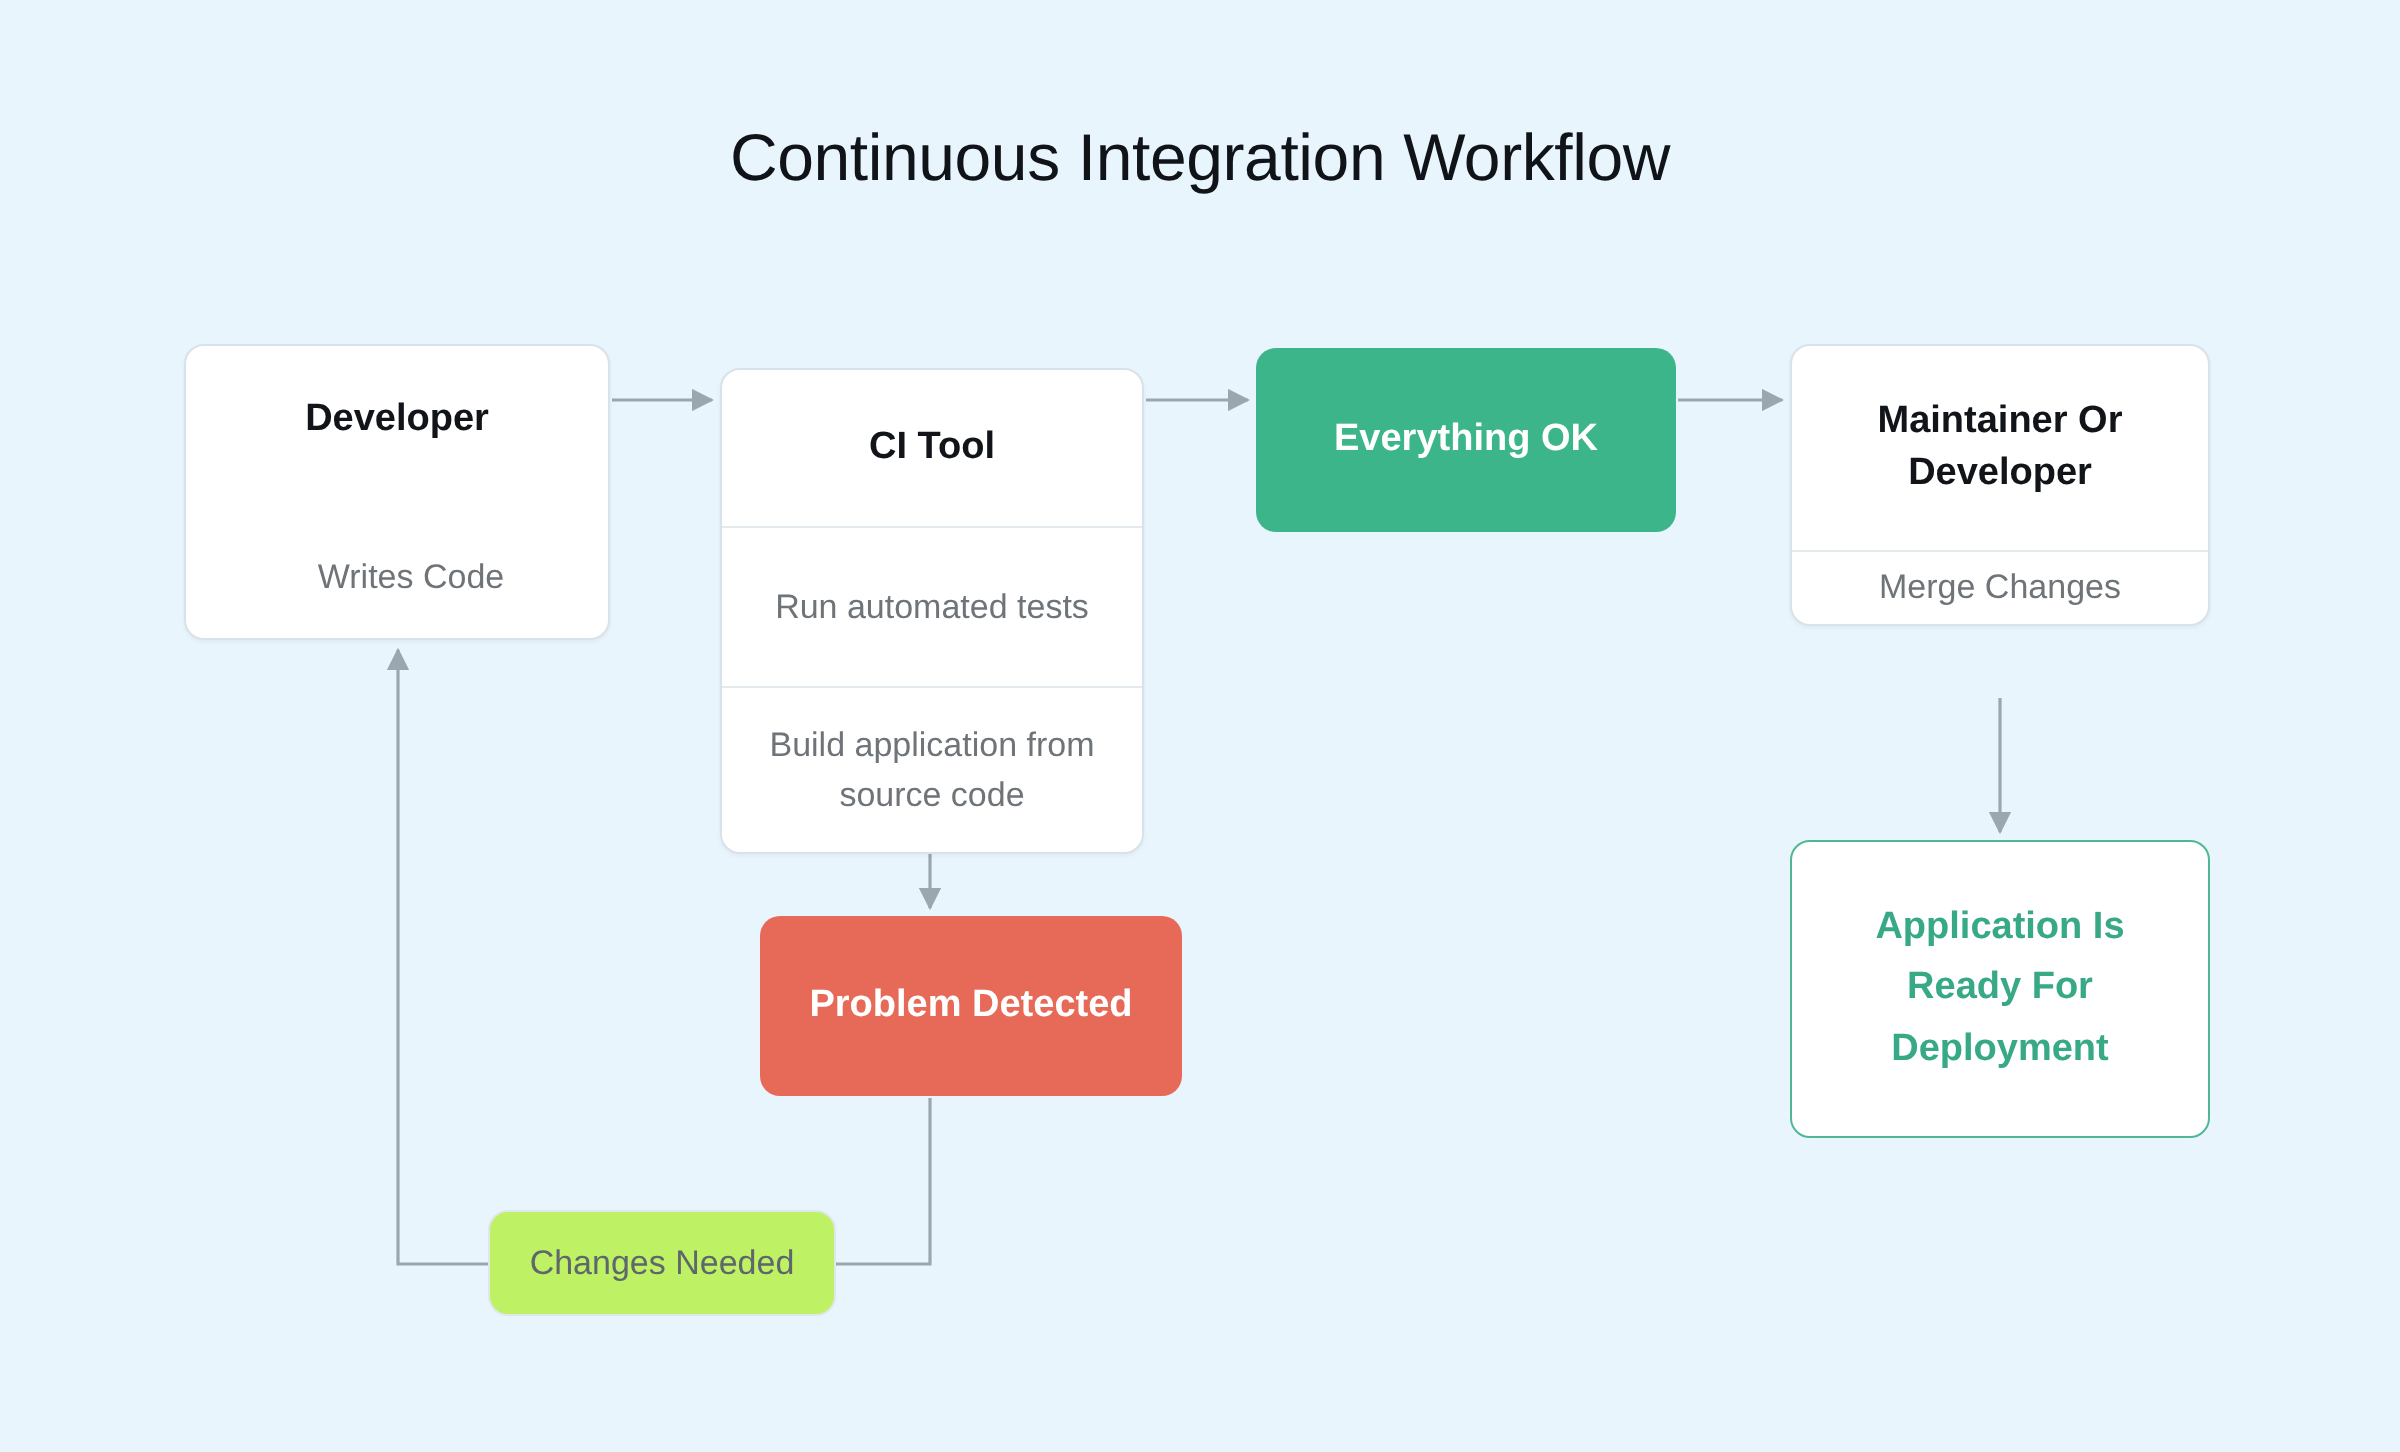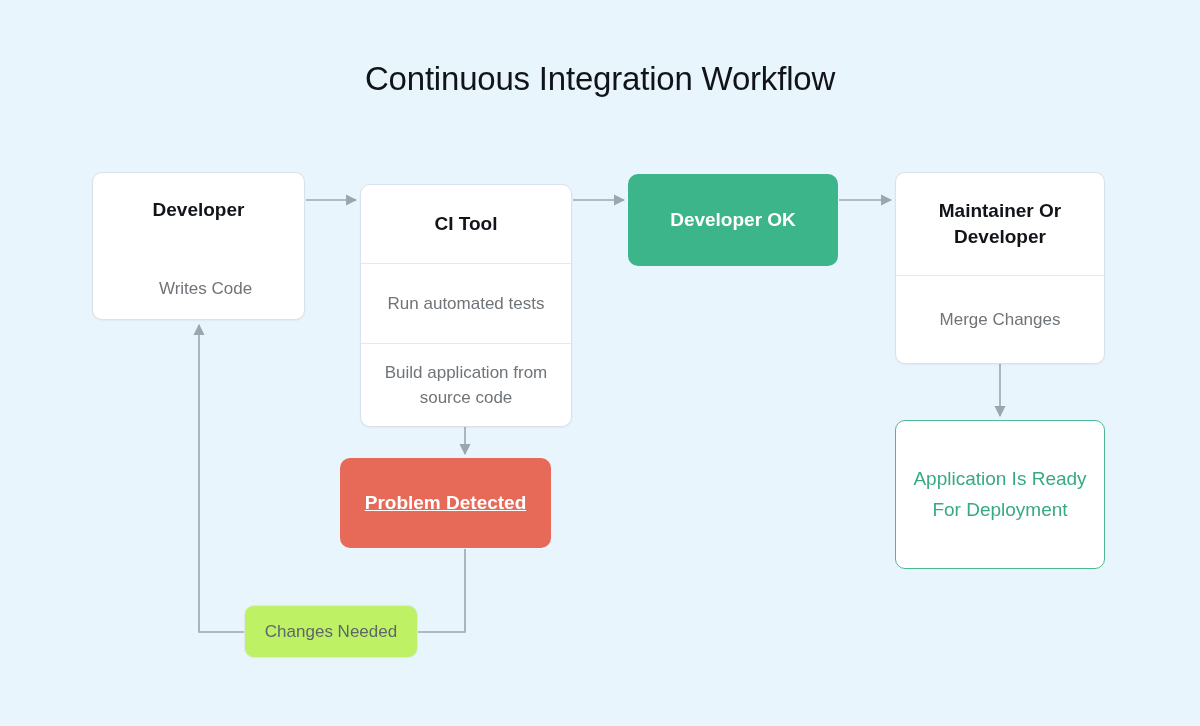--- a/index.html
+++ b/index.html
@@ -86,21 +86,21 @@
   
   #node-citool {
     left: 360px; top: 172px; width: 212px; height: 243px; margin-top: 12px;
   }
   #node-citool .node-head { height: 78px; }
   #node-citool .sect-build { height: 84px; }
   #node-citool .sect-tests { height: 81px; }
 
   
   #node-maintainer {
-    left: 895px; top: 172px; width: 210px; height: 192px;
+    left: 895px; top: 172px; width: 210px; height: 141px;
   }
   #node-maintainer .node-head { height: 102px; }
   #node-maintainer .node-sect { height: 74px; }
 
   
   .pill {
     position: absolute;
     box-sizing: border-box;
     border-radius: 10px;
     display: flex;
@@ -110,39 +110,38 @@
     font-size: 19px;
     font-weight: bold;
     color: #ffffff;
     z-index: 2;
   }
   #node-ok {
     left: 628px; top: 174px; width: 210px; height: 92px;
     background: #3bb589;
   }
   #node-problem {
-    left: 340px; top: 458px; width: 211px; height: 90px;
+    left: 380px; top: 458px; width: 211px; height: 90px;
     background: #e76a58;
-    text-decoration: underline;
   }
 
   
   #node-deploy {
     position: absolute;
     box-sizing: border-box;
     left: 895px; top: 420px; width: 210px; height: 149px;
     border-radius: 10px;
     background: #ffffff;
     border: 1px solid #4fb891;
     display: flex;
     align-items: center;
     justify-content: center;
     text-align: center;
     font-size: 19px;
-    font-weight: normal;
+    font-weight: bold;
     color: #37a987;
     line-height: 1.58;
     padding: 0 16px;
     z-index: 2;
   }
 
   
   #label-changes {
     position: absolute;
     box-sizing: border-box;
@@ -185,21 +184,21 @@
     <div class="node-head">Developer</div>
     <div class="node-sect">Writes Code</div>
   </div>
 
   <div class="node" id="node-citool">
     <div class="node-head">CI Tool</div>
     <div class="node-sect sect-tests">Run automated tests</div>
     <div class="node-sect sect-build">Build application from source code</div>
   </div>
 
-  <div class="pill" id="node-ok">Developer OK</div>
+  <div class="pill" id="node-ok">Everything OK</div>
 
   <div class="node" id="node-maintainer">
     <div class="node-head">Maintainer Or Developer</div>
     <div class="node-sect">Merge Changes</div>
   </div>
 
   <div class="pill" id="node-problem">Problem Detected</div>
 
   <div id="node-deploy">Application Is Ready For Deployment</div>
 

